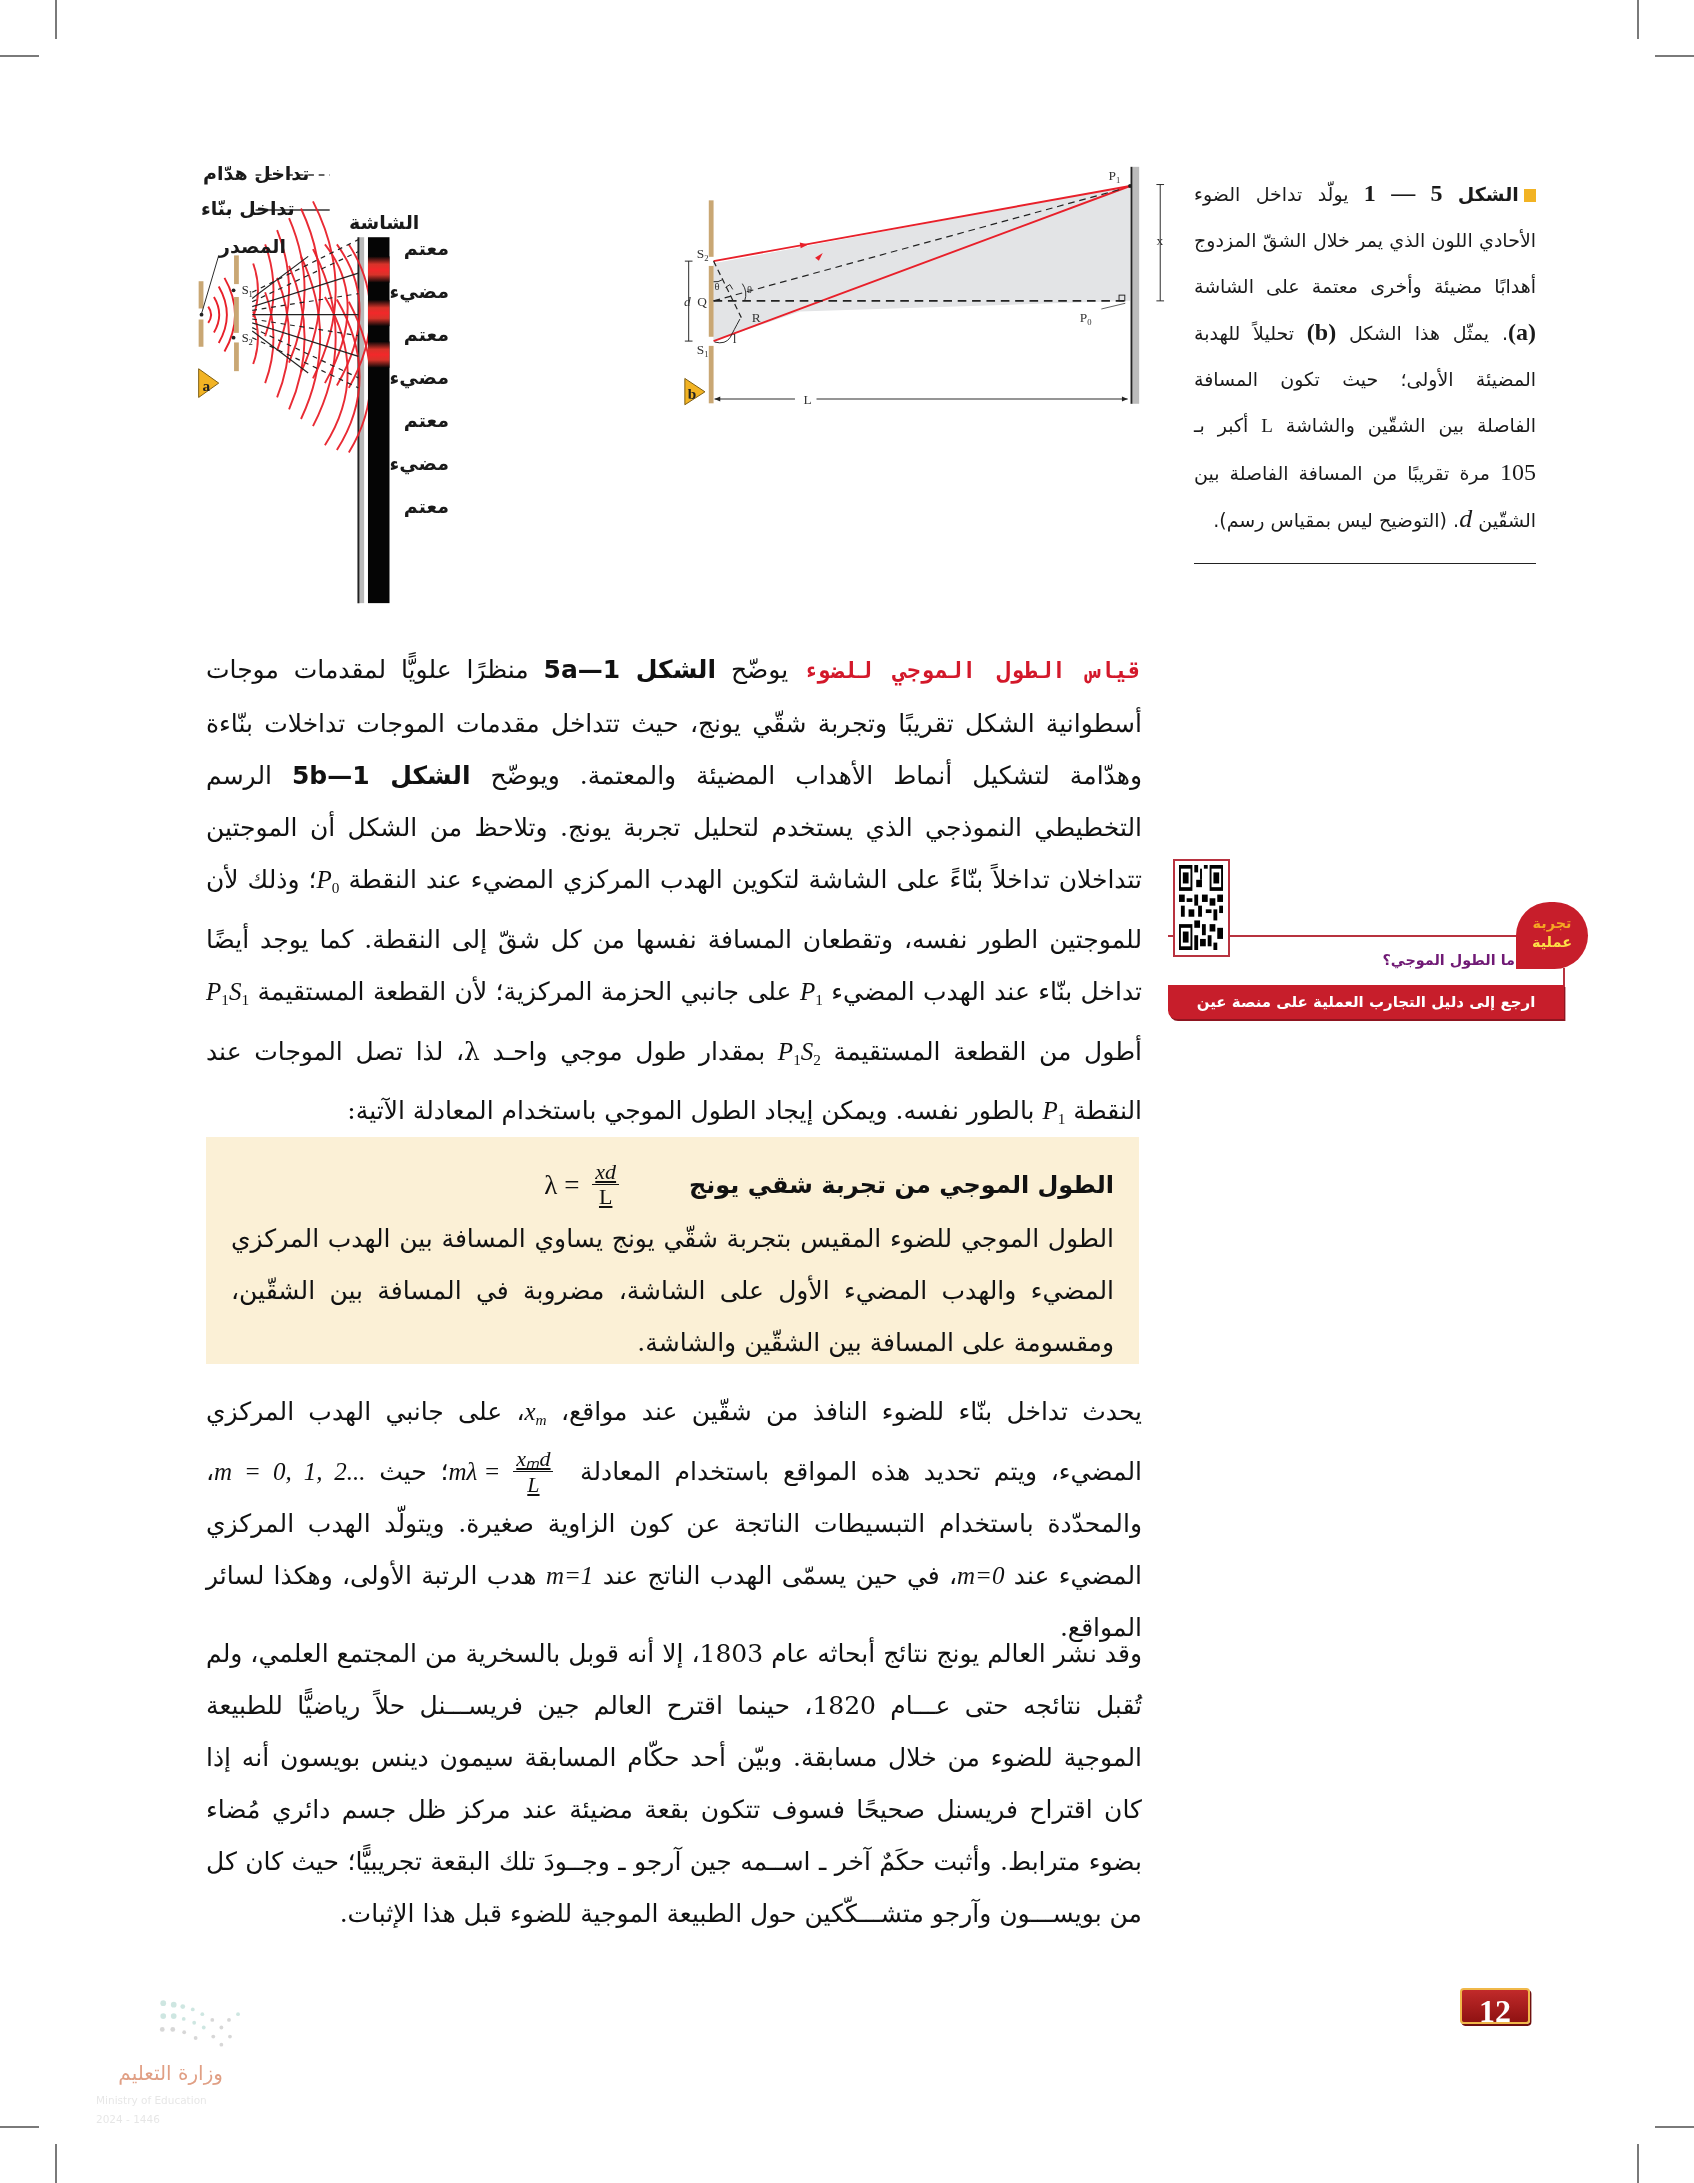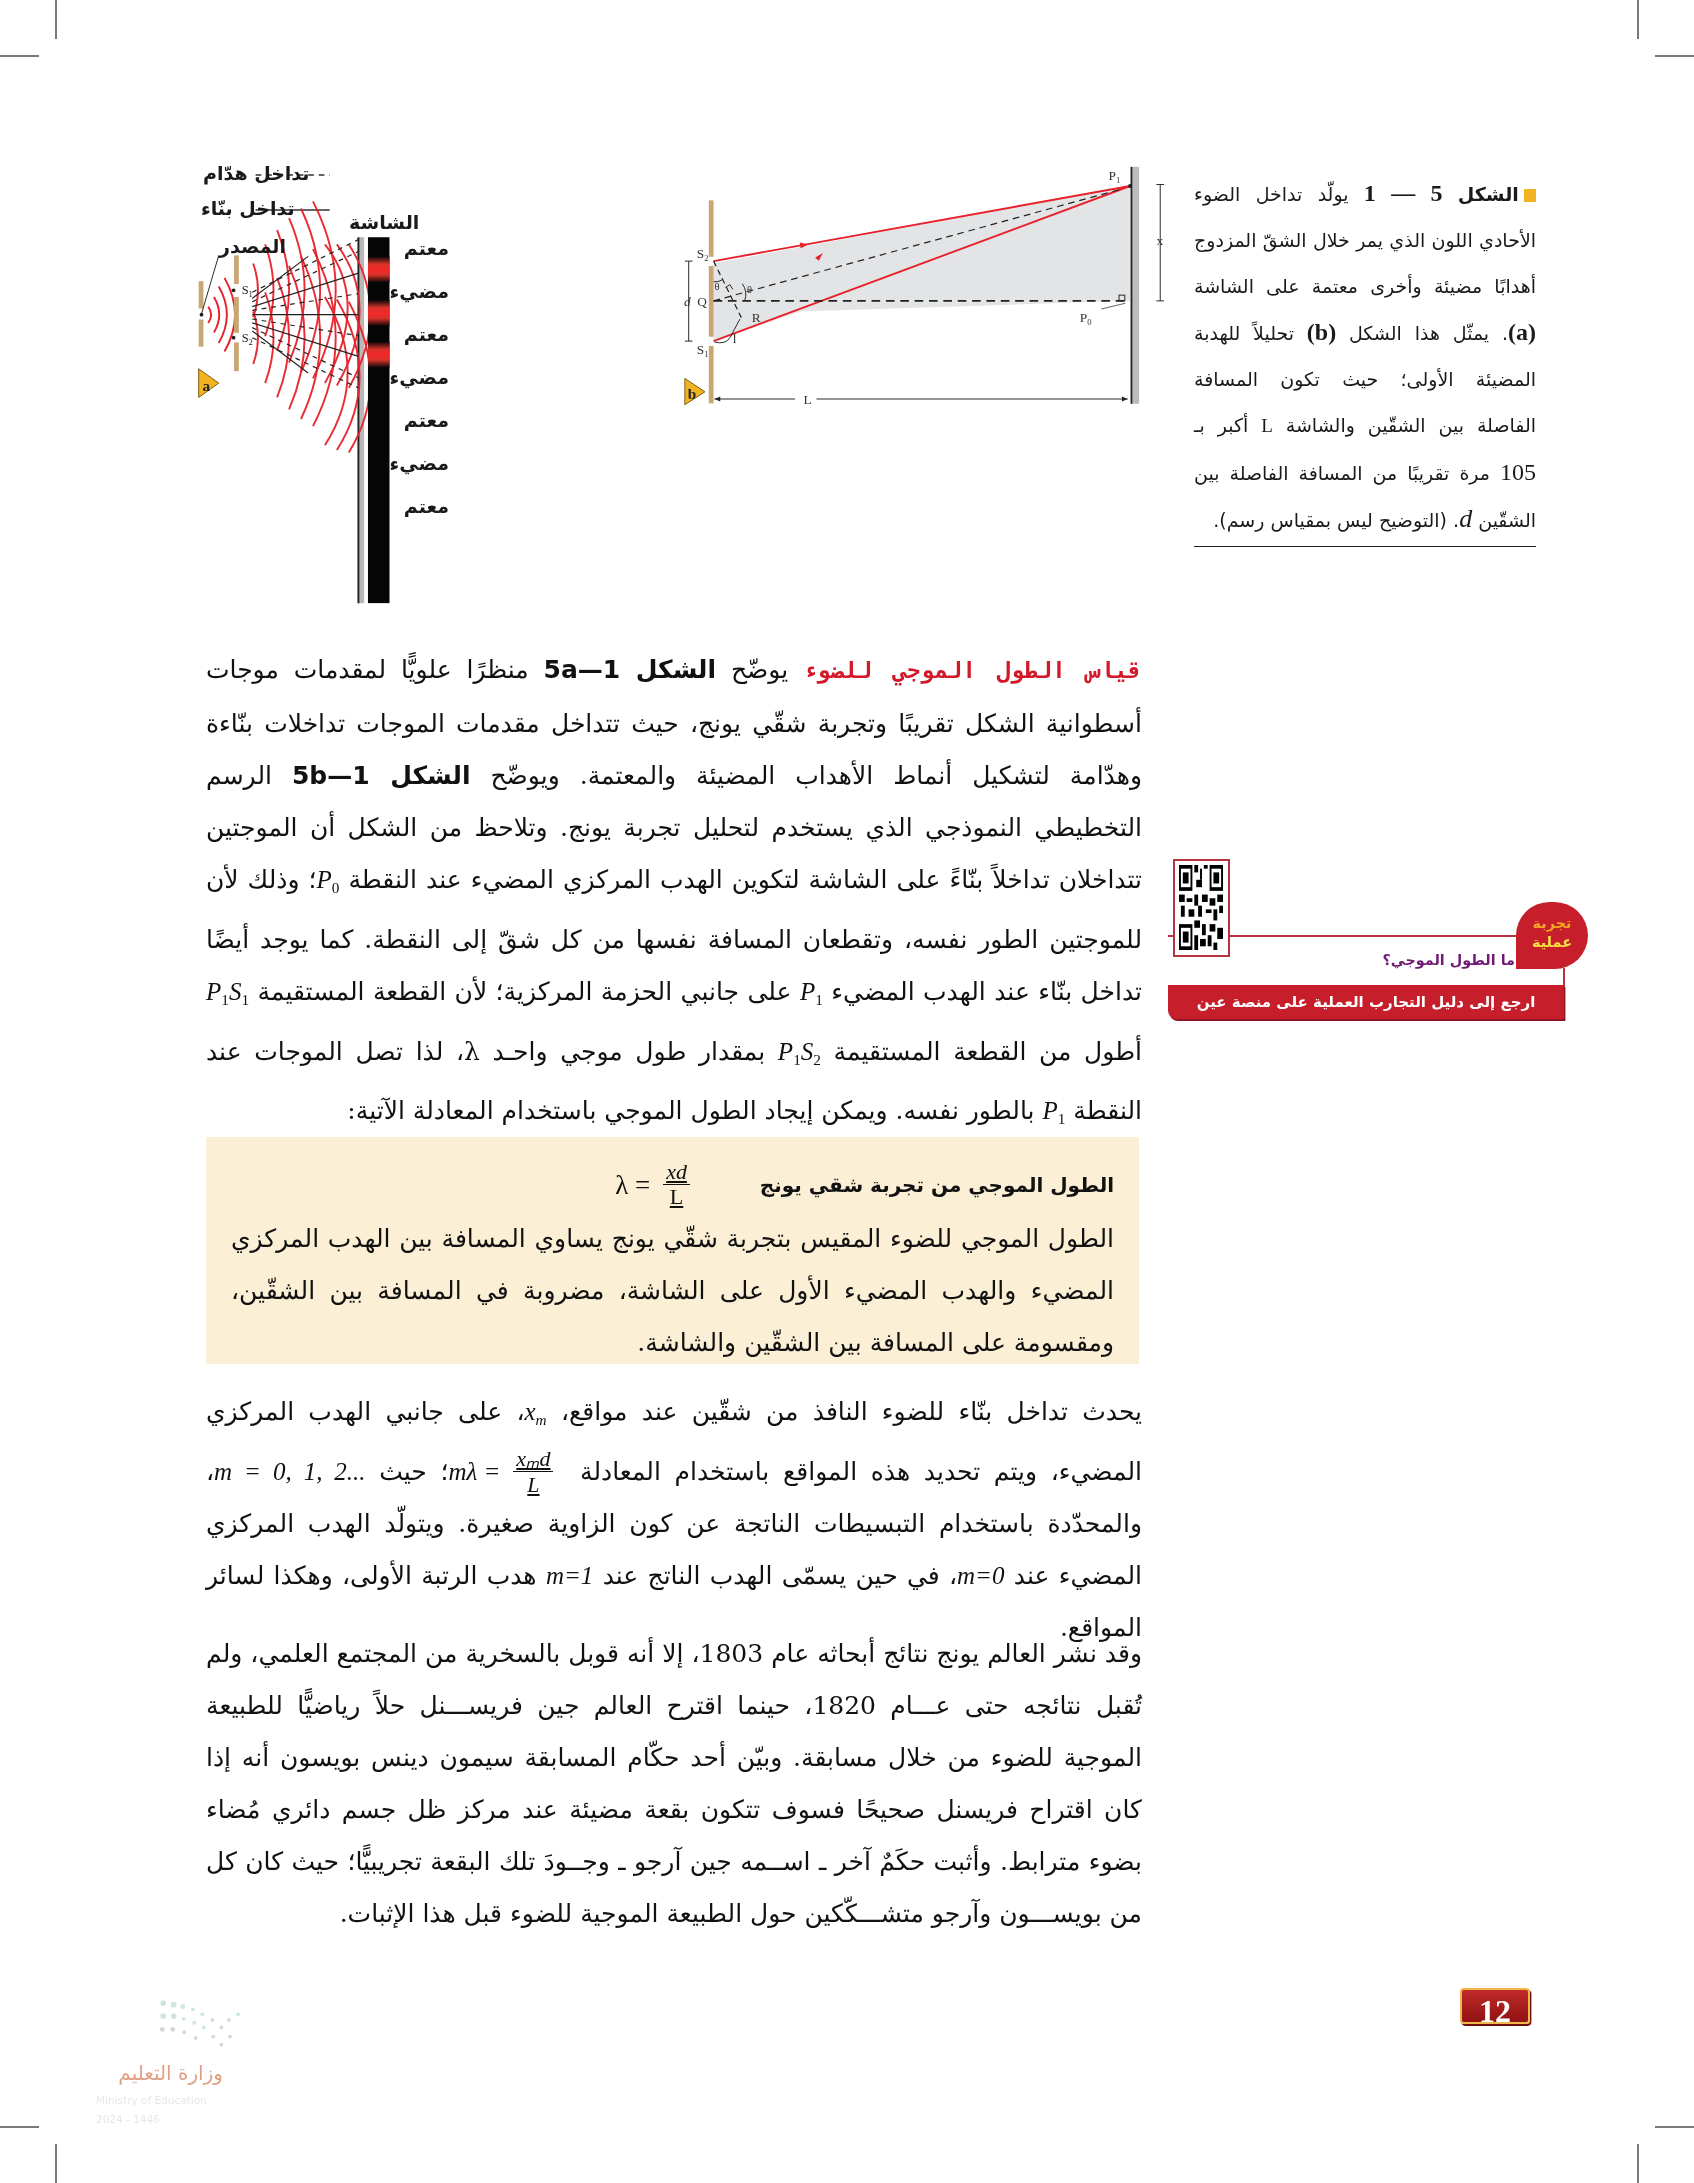--- a/index.html
+++ b/index.html
@@ -11,21 +11,21 @@
   
   .fig-a { position: absolute; left: 191px; top: 158px; width: 507px; height: 455px; }
   .fig-b { position: absolute; left: 680px; top: 163px; width: 498px; height: 450px; }
   .fig-label { position: absolute; font-family: "DejaVu Sans", sans-serif; font-weight: bold; font-size: 19px; direction: rtl; white-space: nowrap; color: #1a1a1a; }
   .svg-text { font-family: "Liberation Serif", serif; }
 
   .caption {
     position: absolute; left: 1194px; top: 170px; width: 342px;
     direction: rtl; text-align: justify; font-size: 19px; line-height: 46px;
     font-family: "DejaVu Sans", sans-serif; color: #1a1a1a;
-    border-bottom: 1.9px solid #222; padding-bottom: 3px;
+    border-bottom: 1.9px solid #222; padding-bottom: 20px;
   }
   .caption .sq { display: inline-block; width: 12.4px; height: 12.4px; background: #f2b323; margin-left: 4.8px; vertical-align: middle; }
   .caption b { font-weight: bold; }
   .caption .num { font-family: "Liberation Serif", serif; font-weight: bold; font-size: 24px; }
   .caption .it { font-family: "Liberation Serif", serif; font-style: italic; font-size: 26px; }
 
   
   .para {
     position: absolute; left: 206px; width: 936px;
     direction: rtl; text-align: justify; text-align-last: right;
@@ -41,21 +41,21 @@
   .frac .num, .frac .den { font-size: 22px; padding: 0 2.9px; }
   .frac .num { font-style: italic; border-bottom: 1.4px solid #111; padding-bottom: 1px; }
   .frac .den { padding-top: 1.9px; }
 
   .eqbox {
     position: absolute; left: 206px; top: 1137px; width: 933px; height: 227px;
     background: #fbf0d6; direction: rtl; padding: 19px 25px 0 25px;
     font-family: "DejaVu Serif", serif; font-size: 25px; line-height: 52px; color: #111;
   }
   .eqbox .eq-title { display: flex; justify-content: flex-start; align-items: center; gap: 57px; height: 57px; }
-  .eqbox .eq-title .t { font-family: "DejaVu Sans", sans-serif; font-weight: bold; font-size: 20px; }
+  .eqbox .eq-title .t { font-family: "DejaVu Sans", sans-serif; font-weight: bold; font-size: 24px; }
   .eqbox .eq-formula { direction: ltr; display: inline-flex; align-items: center; font-family: "Liberation Serif", serif; font-size: 27px; }
   .eqbox .eq-body { text-align: justify; text-align-last: right; }
 
   
   .exp { position: absolute; left: 1168px; top: 847px; width: 421px; height: 191px; }
   .exp .qr { position: absolute; left: 4.8px; top: 12px; width: 57px; height: 98px; border: 2.4px solid #b8323f; background: #fff; padding: 4.3px; }
   .exp .hline { position: absolute; left: 0; top: 88px; width: 365px; height: 1.9px; background: #b8323f; }
   .exp .badge {
     position: absolute; left: 348px; top: 55px; width: 72px; height: 67px;
     background: #c71e2b; border-radius: 34px 34px 34px 0; color: #fff;

